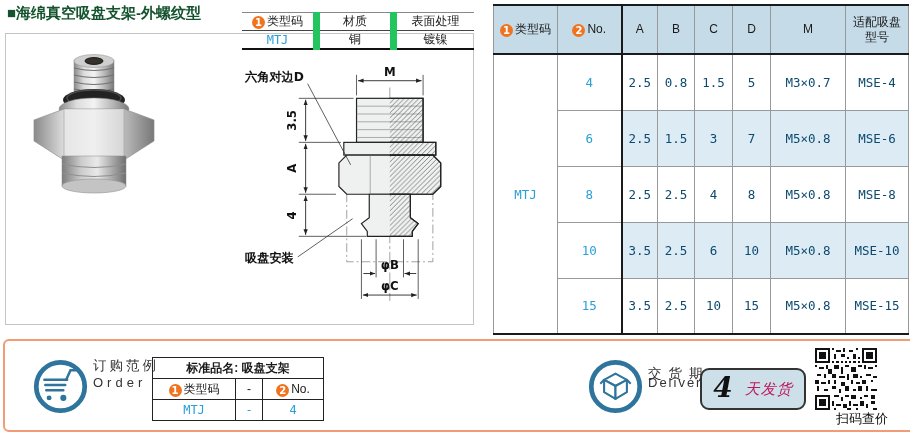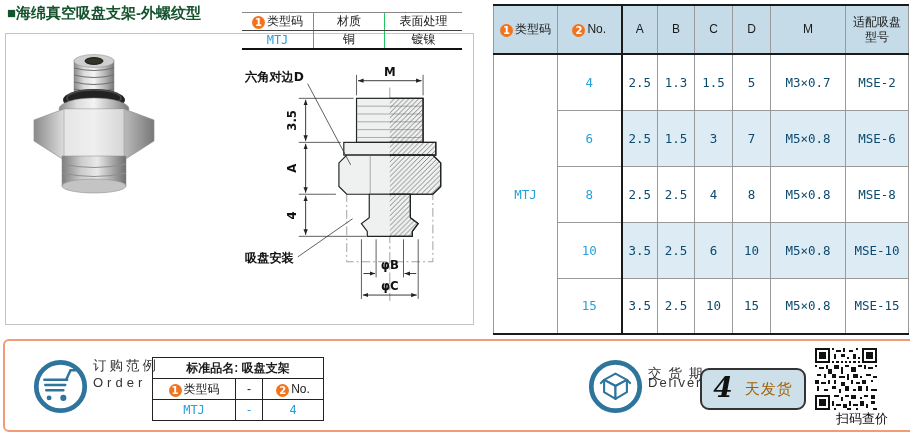--- a/index.html
+++ b/index.html
@@ -11,21 +11,21 @@
   .photo{position:absolute;left:22px;top:48px;width:145px;height:155px;}
   .diagram{position:absolute;left:243px;top:54px;width:230px;height:257px;}
   .dtxt{font-size:12px;font-weight:600;fill:#111;font-family:"DejaVu Sans",sans-serif;}
   .dlbl{font-size:12.5px;font-weight:700;fill:#111;font-family:"DejaVu Sans",sans-serif;}
 
   
   .spec{position:absolute;left:242px;top:12px;width:218px;border-collapse:collapse;table-layout:fixed;}
   .spec td{text-align:center;font-size:12px;height:17px;padding:0;}
   .spec tr.h td{border-top:1px solid #888;border-bottom:1px solid #444;}
   .spec tr.v td{border-bottom:2px solid #111;}
-  .spec td + td{border-left:1px solid #22c55e;}
+  .spec td + td{border-left:7px solid #22c55e;}
 
   
   .main{position:absolute;left:493px;top:4px;width:415px;border-collapse:collapse;table-layout:fixed;
         border-top:2px solid #1a1a1a;border-bottom:2px solid #1a1a1a;
         border-left:1px solid #999;border-right:1px solid #999;}
   .main th,.main td{border:1px solid #999;text-align:center;vertical-align:middle;padding:0 2px;}
   .main thead th{background:#c6dbe8;border-bottom:2px solid #1a1a1a;font-size:12px;font-weight:normal;
                  height:47px;line-height:1.25;}
   .main tbody tr{height:56px;}
   .main tbody td{font-size:12.5px;color:#0c4a6e;font-family:"DejaVu Sans Mono","Liberation Mono",monospace;}
@@ -43,21 +43,21 @@
   .icon-circle{position:absolute;width:57px;height:57px;}
   .cn-label{position:absolute;font-size:13.5px;color:#333;letter-spacing:3px;white-space:nowrap;}
   .en-label{position:absolute;font-size:13px;color:#333;letter-spacing:4px;white-space:nowrap;text-align:right;}
   .otable{position:absolute;left:147px;top:16px;border-collapse:collapse;table-layout:fixed;}
   .otable td{border:1px solid #222;text-align:center;font-size:12px;padding:0;height:20px;margin-top:12px;}
   .oname{font-weight:bold;}
   .days-box{position:absolute;left:695px;top:27px;width:102px;height:38px;background:#cddfe9;
             border:2px solid #333;border-radius:9px;display:flex;align-items:center;justify-content:center;}
   .days{font-family:"DejaVu Serif","Liberation Serif",serif;font-style:italic;font-size:28px;
         font-weight:bold;color:#111;margin-right:12px;margin-top:-3px;}
-  .suffix{font-size:15px;color:#a16207;letter-spacing:1px;}
+  .suffix{font-size:15px;color:#be185d;letter-spacing:1px;font-style:italic;}
   .qr{position:absolute;left:810px;top:7px;width:62px;height:62px;}
   .qr-label{position:absolute;left:799px;top:69px;width:84px;text-align:right;font-size:13px;color:#111;}
 </style>
 </head>
 <body>
 
 <div class="page">
 
   <div class="title">■海绵真空吸盘支架-外螺纹型</div>
 
@@ -181,25 +181,25 @@
         <th>D</th>
         <th>M</th>
         <th>适配吸盘型号</th>
       </tr>
     </thead>
     <tbody>
       <tr>
         <td rowspan="5" class="blue">MTJ</td>
         <td class="blue">4</td>
         <td class="bL">2.5</td>
-        <td>1.3</td>
+        <td>0.8</td>
         <td>1.5</td>
         <td>5</td>
         <td>M3×0.7</td>
-        <td>MSE-2</td>
+        <td>MSE-4</td>
       </tr>
       <tr>
         <td class="blue">6</td>
         <td class="bL alt">2.5</td>
         <td class="alt">1.5</td>
         <td class="alt">3</td>
         <td class="alt">7</td>
         <td class="alt">M5×0.8</td>
         <td class="alt">MSE-6</td>
       </tr>

